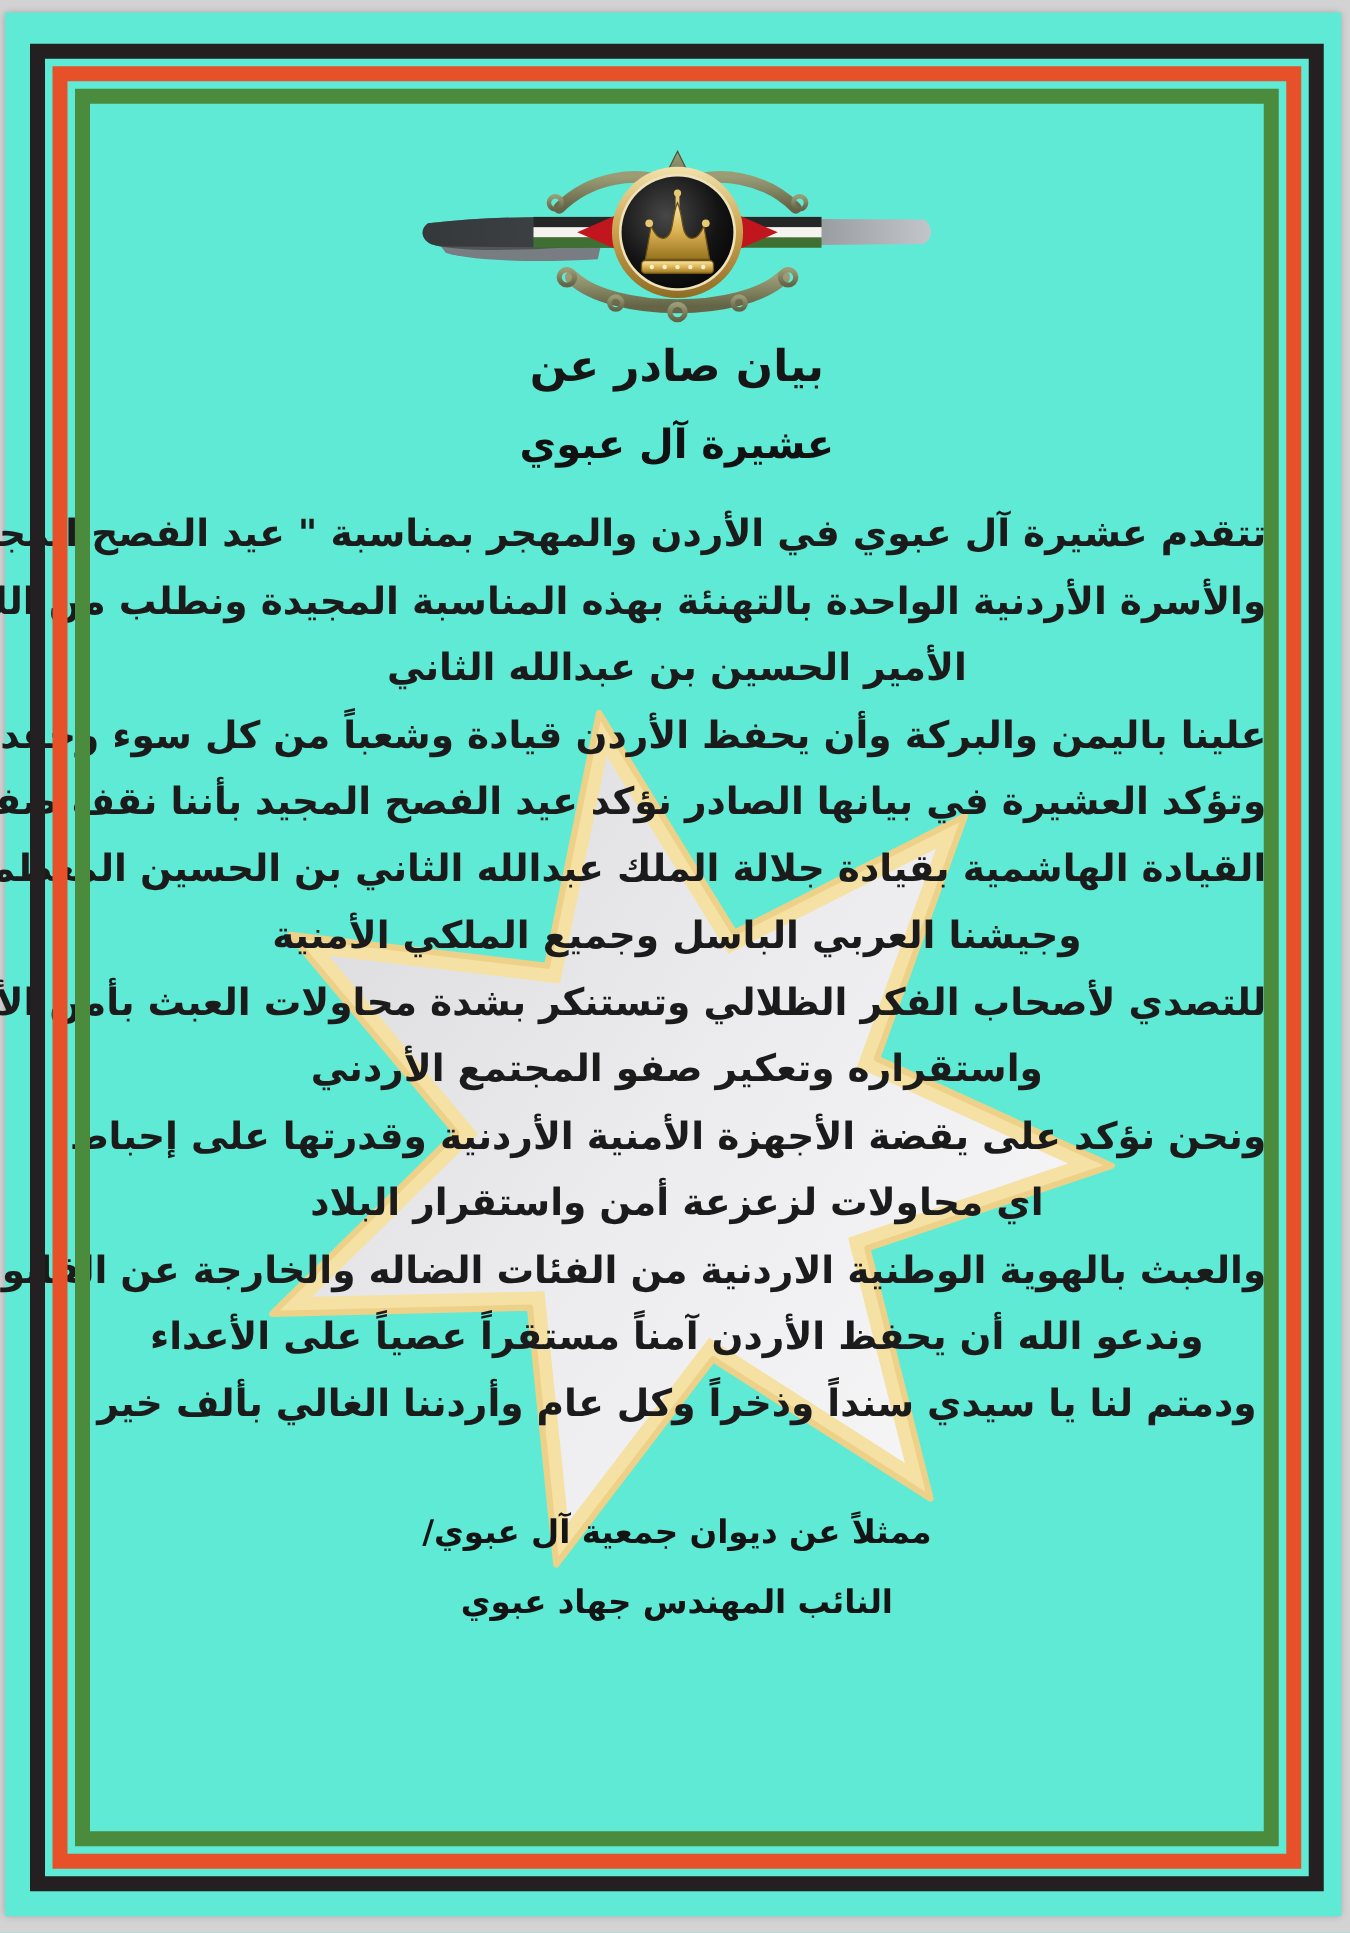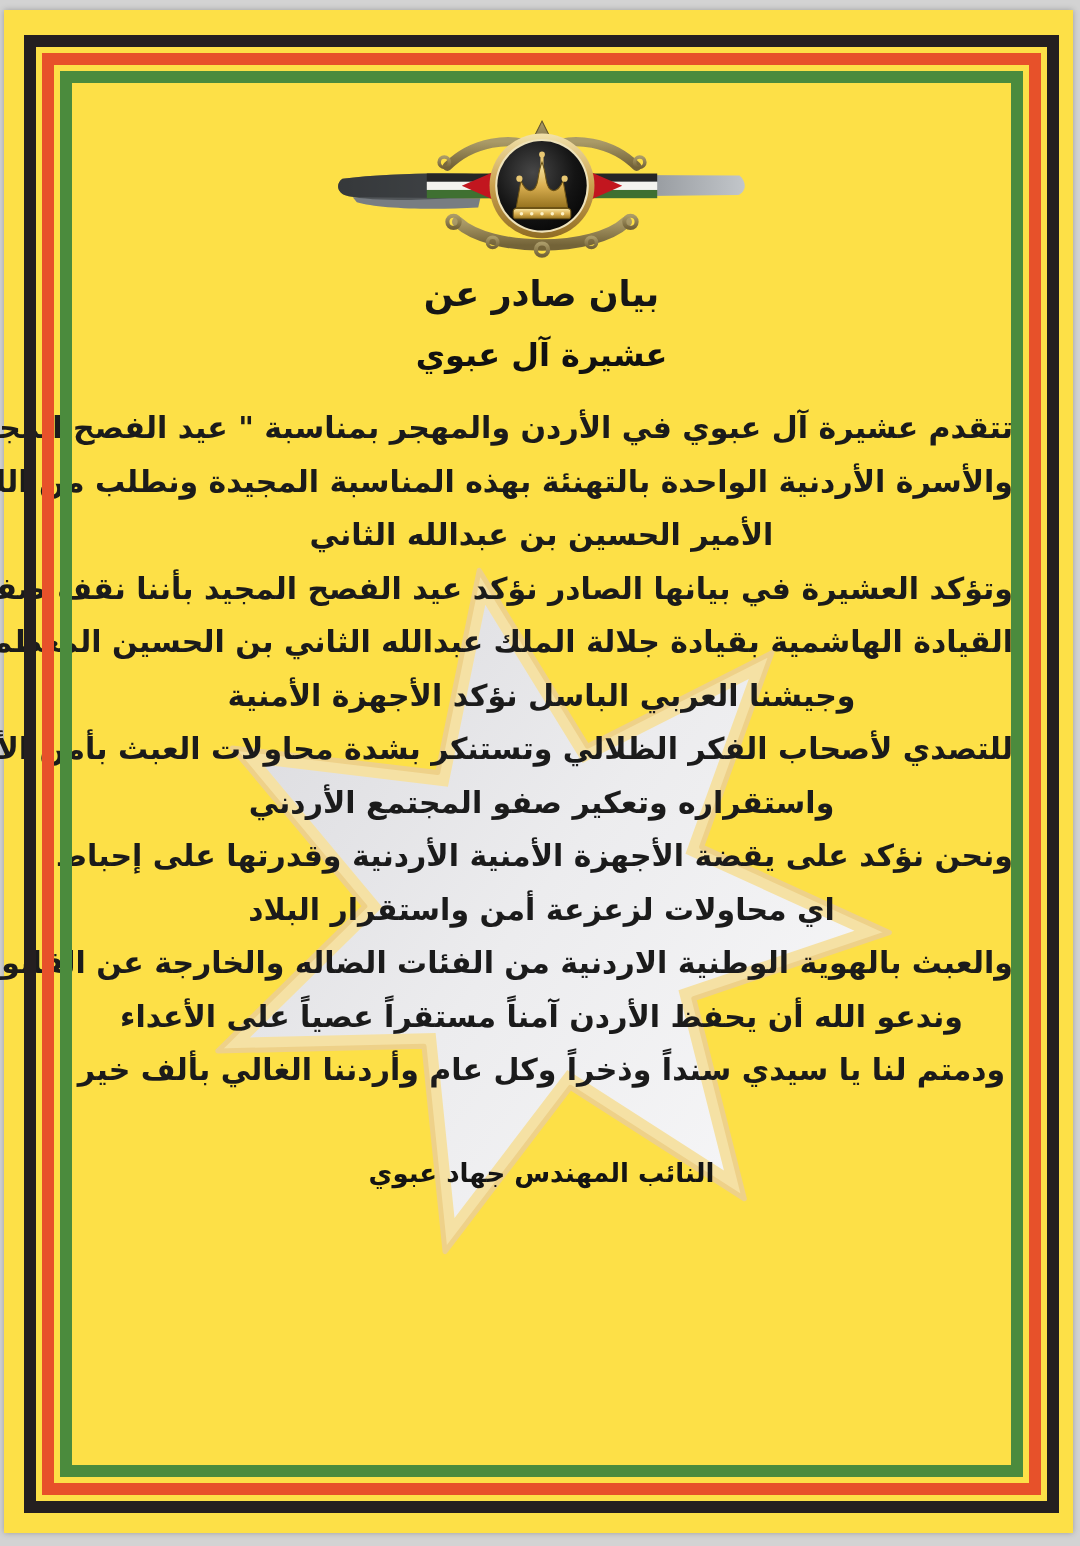--- a/index.html
+++ b/index.html
@@ -5,21 +5,21 @@
   html,body{
     margin:0;padding:0;
     width:1080px;height:1546px;
     background:#d3d3d3;
     overflow:hidden;
     font-family:"DejaVu Sans","Liberation Sans",sans-serif;
   }
   .page{
     position:absolute;left:4px;top:10px;
     width:1069px;height:1523px;
-    background:#fde047;
+    background:#5eead4;
     box-shadow:0 0 6px rgba(0,0,0,.25);
   }
   .frame{position:absolute;border-style:solid;background:transparent;pointer-events:none;z-index:3;}
   .frame-black {left:20px;top:25px;right:14px;bottom:20px;border-width:12px;border-color:#241f20;}
   .frame-orange{left:38px;top:43px;right:32px;bottom:38px;border-width:12px;border-color:#e7512a;}
   .frame-green {left:56px;top:61px;right:50px;bottom:56px;border-width:12px;border-color:#4b8b3d;}
   .watermark{position:absolute;left:0;top:0;width:1069px;height:1523px;z-index:1;}
   .content{
     position:absolute;left:66px;right:60px;top:73px;bottom:66px;
     z-index:2;text-align:center;direction:rtl;color:#1b1b1b;
@@ -149,30 +149,32 @@
       </g>
     </svg>
 
     <h2 class="heading-small">بيان صادر عن</h2>
     <h1 class="heading-large">عشيرة آل عبوي</h1>
 
     <div class="body-text">
       <p>تتقدم عشيرة آل عبوي في الأردن والمهجر بمناسبة " عيد الفصح المجيد</p>
       <p>والأسرة الأردنية الواحدة بالتهنئة بهذه المناسبة المجيدة ونطلب من الله أن يعيدها</p>
       <p>الأمير الحسين بن عبدالله الثاني</p>
+      <p>علينا باليمن والبركة وأن يحفظ الأردن قيادة وشعباً من كل سوء وحقد</p>
       <p>وتؤكد العشيرة في بيانها الصادر نؤكد عيد الفصح المجيد بأننا نقف صفاً واحداً خلف</p>
       <p>القيادة الهاشمية بقيادة جلالة الملك عبدالله الثاني بن الحسين المعظم</p>
-      <p>وجيشنا العربي الباسل نؤكد الأجهزة الأمنية</p>
+      <p>وجيشنا العربي الباسل وجميع الملكي الأمنية</p>
       <p>للتصدي لأصحاب الفكر الظلالي وتستنكر بشدة محاولات العبث بأمن الأردن</p>
       <p>واستقراره وتعكير صفو المجتمع الأردني</p>
       <p>ونحن نؤكد على يقضة الأجهزة الأمنية الأردنية وقدرتها على إحباط</p>
       <p>اي محاولات لزعزعة أمن واستقرار البلاد</p>
       <p>والعبث بالهوية الوطنية الاردنية من الفئات الضاله والخارجة عن القانون</p>
       <p>وندعو الله أن يحفظ الأردن آمناً مستقراً عصياً على الأعداء</p>
       <p>ودمتم لنا يا سيدي سنداً وذخراً وكل عام وأردننا الغالي بألف خير</p>
     </div>
 
     <div class="signature">
+      <p>ممثلاً عن ديوان جمعية آل عبوي/</p>
       <p>النائب المهندس جهاد عبوي</p>
     </div>
 
   </div>
 </div>
 
 </body></html>

